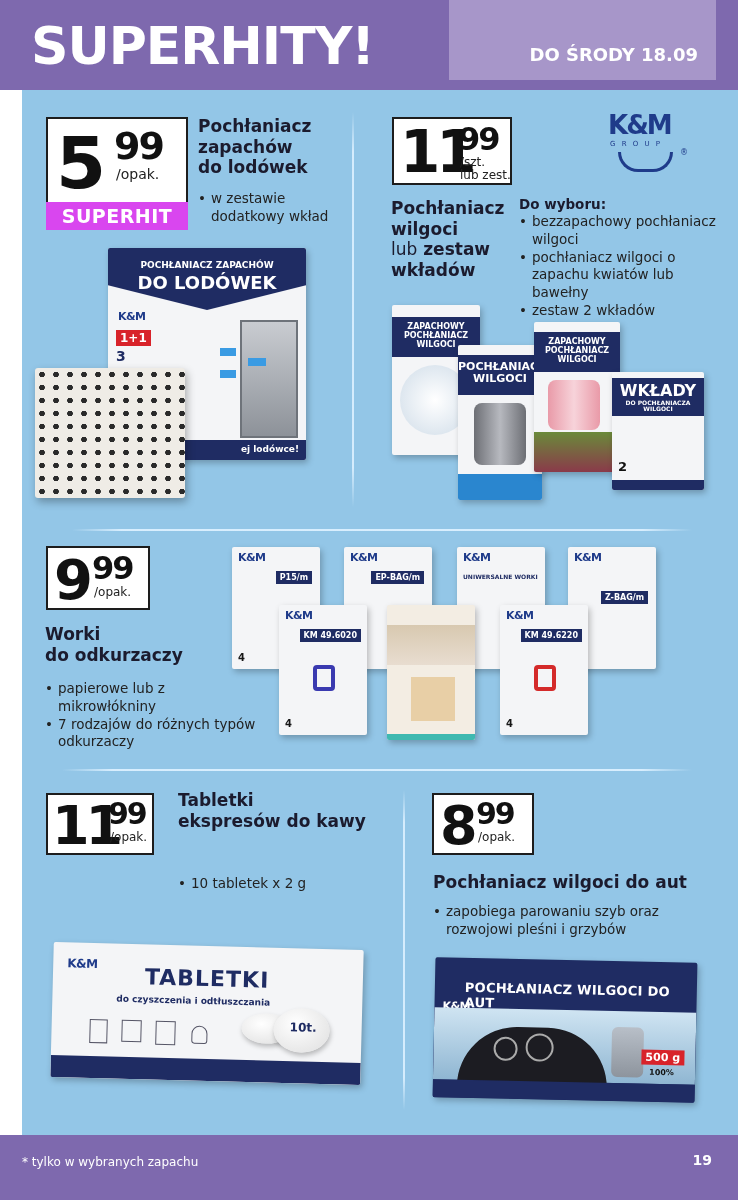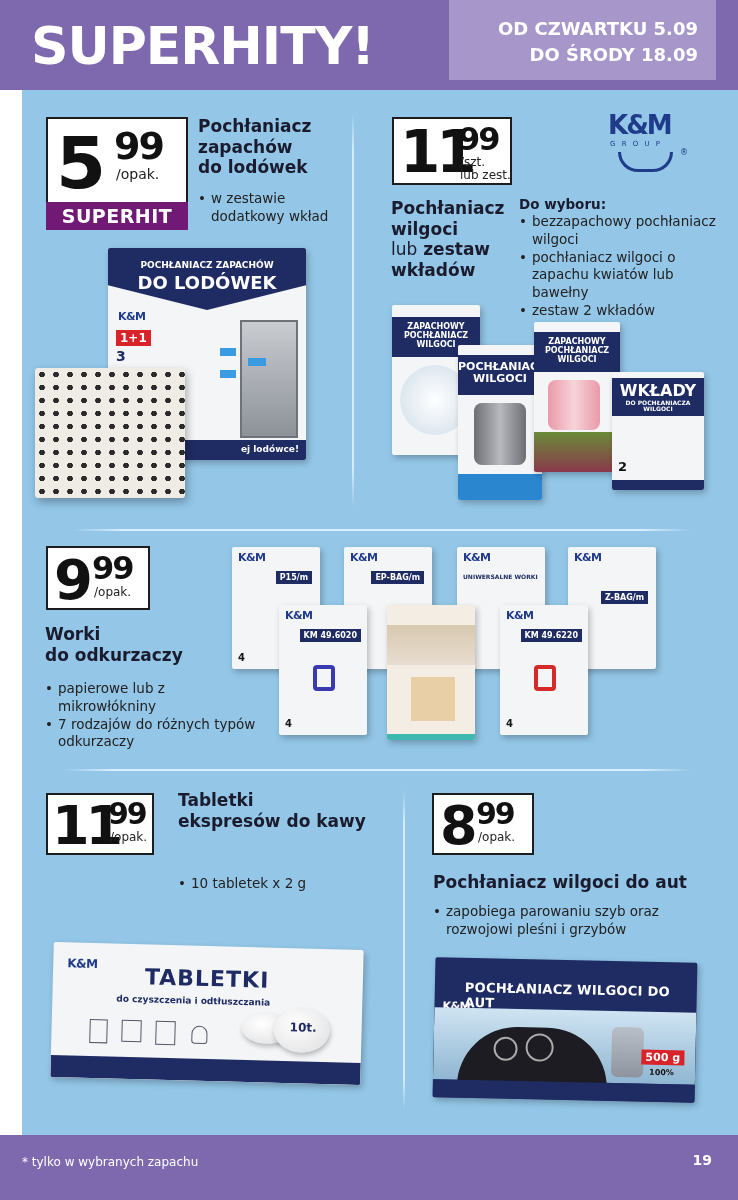--- a/index.html
+++ b/index.html
@@ -20,21 +20,21 @@
   .page-num { position: absolute; right: 26px; top: 17px; font-size: 14px; font-weight: 700; color: #ffffff; }
 
   .vdiv { position: absolute; width: 2px; background: linear-gradient(to bottom, rgba(255,255,255,0), rgba(220,240,255,0.9) 10%, rgba(220,240,255,0.9) 90%, rgba(255,255,255,0)); }
   .hdiv { position: absolute; height: 2px; background: linear-gradient(to right, rgba(255,255,255,0), rgba(220,240,255,0.95) 8%, rgba(220,240,255,0.95) 92%, rgba(255,255,255,0)); }
 
   
   .price { position: absolute; background: #ffffff; border: 2px solid #1d1d1d; }
   .price .big { position: absolute; font-weight: 900; color: #111; line-height: 1; font-family: "DejaVu Sans", sans-serif; letter-spacing: -4px; }
   .price .cents { position: absolute; font-weight: 900; color: #111; line-height: 1; font-family: "DejaVu Sans", sans-serif; letter-spacing: -2px; }
   .price .unit { position: absolute; font-size: 12px; color: #222; line-height: 1.1; white-space: nowrap; }
-  .superhit { position: absolute; background: #701a75; color: #fff; font-weight: 900; font-size: 19px; text-align: center; letter-spacing: 0.5px; }
+  .superhit { position: absolute; background: #d946ef; color: #fff; font-weight: 900; font-size: 19px; text-align: center; letter-spacing: 0.5px; }
 
   .title { position: absolute; font-weight: 700; color: #1b1b2e; line-height: 1.22; }
   .title .light { font-weight: 400; }
   .bullets { position: absolute; list-style: none; font-size: 13.5px; line-height: 1.32; color: #222; }
   .bullets li { position: relative; padding-left: 13px; }
   .bullets li::before { content: "•"; position: absolute; left: 0; top: 0; }
   .sub-heading { position: absolute; font-size: 13.5px; font-weight: 700; color: #1b1b2e; }
 
   
   .box { position: absolute; border-radius: 2px; box-shadow: 2px 3px 6px rgba(0,0,0,0.25); overflow: hidden; }
@@ -47,21 +47,20 @@
   .tag-dark { position: absolute; background: #1f2c63; color: #fff; font-size: 8px; font-weight: 700; padding: 2px 4px; }
   .bag-icon { position: absolute; width: 22px; height: 26px; border-radius: 4px; }
   .tablet { position: absolute; border-radius: 50%; background: radial-gradient(ellipse at 40% 35%, #ffffff, #dedede); box-shadow: 1px 3px 5px rgba(0,0,0,0.25); }
 </style>
 </head>
 <body>
 
 <div class="header">
   <div class="header-title">SUPERHITY!</div>
   <div class="date-box">
-    <div class="date-line l1">OD CZWARTKU 5.09</div>
     <div class="date-line l2">DO ŚRODY 18.09</div>
   </div>
 </div>
 
 <div class="main">
 
   <div class="vdiv" style="left:330px; top:22px; height:395px;"></div>
   <div class="hdiv" style="left:50px; top:439px; width:620px;"></div>
   <div class="hdiv" style="left:40px; top:679px; width:630px;"></div>
   <div class="vdiv" style="left:381px; top:700px; height:320px;"></div>

